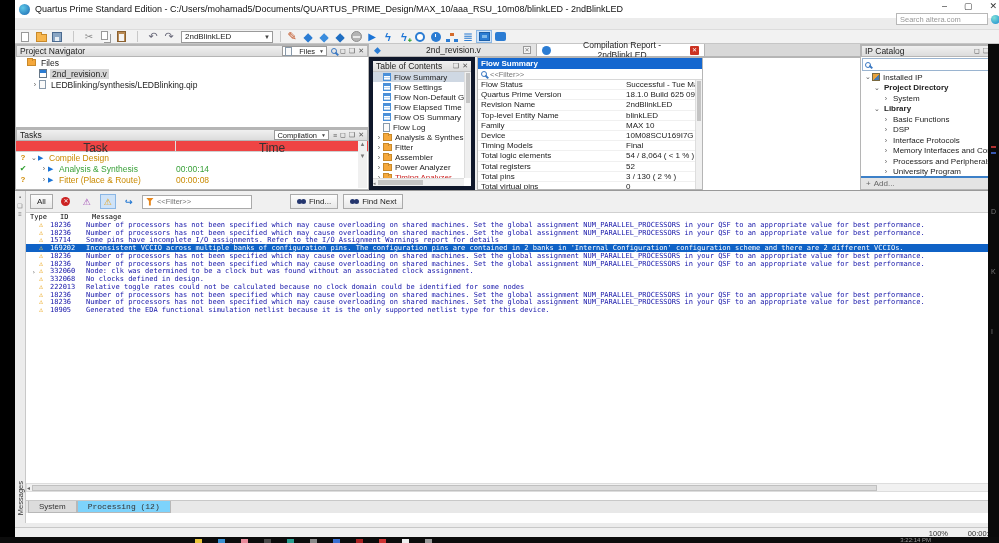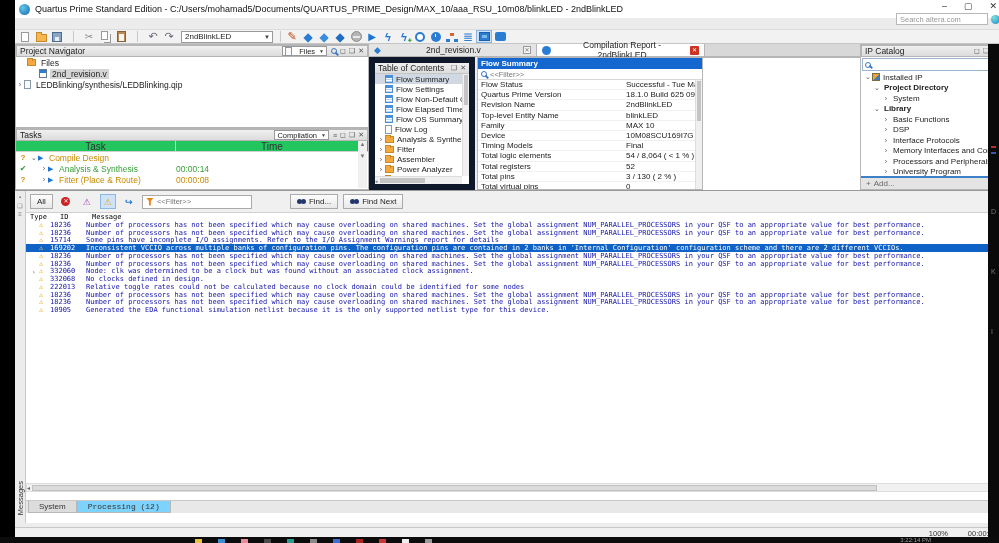--- a/index.html
+++ b/index.html
@@ -87,41 +87,41 @@
   .icon-report { width:9px; height:9px; border-radius:50%; background:#2b7cd3; color:#fff; font-size:6px; text-align:center; line-height:9px; }
 
   
   #proj-nav { position:absolute; left:0; top:44px; width:354px; height:84px; background:#fff; border:1px solid #b5b5b5; }
   .tree-row { display:flex; align-items:center; height:11px; font-size:8.5px; white-space:nowrap; }
   .tree-row .lab { padding:0 2px; }
   .tree-row.sel .lab { background:#d5d5d5; }
 
   
   #tasks { position:absolute; left:0; top:128px; width:354px; height:62px; background:#fff; border:1px solid #b5b5b5; }
-  #tasks-colhead { display:flex; height:11px; border-bottom:1px solid #d0d0d0; background:#22c55e; font-size:10px; color:#333; }
+  #tasks-colhead { display:flex; height:11px; border-bottom:1px solid #d0d0d0; background:#ef4444; font-size:12px; color:#333; }
   #tasks-colhead .c1 { width:160px; text-align:center; border-right:1px solid #e0e0e0; }
   #tasks-colhead .c2 { flex:1; text-align:center; }
   .trow { display:flex; align-items:center; height:11px; font-size:8.5px; }
   .tst { width:14px; text-align:center; font-size:8px; flex:none; }
   .tst.question { color:#d08a00; font-weight:bold; }
   .tst.check { color:#2e9e2e; }
   .tbody { display:flex; align-items:center; width:146px; overflow:hidden; flex:none; }
   .tplay { width:11px; color:#1b74d6; font-size:7px; flex:none; }
   .ttime { font-size:8.5px; }
   #tasks-scroll { position:absolute; right:1px; top:12px; width:9px; bottom:1px; background:#f0f0f0; font-size:6px; color:#777; text-align:center; }
 
   
   #tabbar { position:absolute; left:354px; top:44px; width:491px; height:13px; background:#d8d8d8; border-bottom:1px solid #b5b5b5; display:flex; }
   .etab { display:flex; align-items:center; gap:4px; padding:0 5px; font-size:8.5px; border-right:1px solid #b5b5b5; background:#e4e4e4; color:#222; }
   .etab.active { background:#fff; }
   .etab .lab { flex:1; text-align:center; }
   .close-plain { width:8px; height:8px; border:1px solid #999; color:#777; font-size:6px; line-height:7px; text-align:center; background:#f4f4f4; }
   .close-red { width:9px; height:9px; background:#cc3322; color:#fff; font-size:6px; line-height:8px; text-align:center; border-radius:1px; }
 
-  #toc { position:absolute; left:354px; top:57px; width:106px; height:133px; background:#fff; border:6px solid #0f172a; }
+  #toc { position:absolute; left:354px; top:57px; width:106px; height:133px; background:#fff; border:4px solid #0f172a; }
   #toc .phead { height:11px; border:none; border-bottom:1px solid #c5c5c5; }
   .toc-row { display:flex; align-items:center; height:10px; font-size:8px; white-space:nowrap; overflow:hidden; padding-left:2px; }
   .toc-row.sel { background:#cfd8e3; }
   #toc-vscroll { position:absolute; right:0; top:11px; width:7px; bottom:8px; background:#f0f0f0; border-left:1px solid #ddd; }
   #toc-vscroll .thumb { margin:1px; height:30px; background:#c4c4c4; }
   #toc-hscroll { position:absolute; left:0; bottom:0; height:8px; right:7px; background:#f0f0f0; border-top:1px solid #ddd; display:flex; align-items:center; font-size:5px; color:#777; }
   #toc-hscroll .thumb { width:45px; height:5px; background:#c4c4c4; margin-left:2px; }
 
   #flow-panel { position:absolute; left:462px; top:57px; width:226px; height:133px; background:#fff; border:1px solid #b5b5b5; overflow:hidden; }
   #flow-title { height:11px; background:#1467cf; color:#fff; font-weight:bold; font-size:8px; display:flex; align-items:center; padding-left:3px; }
@@ -341,21 +341,21 @@
         <span class="ticon icon-folder"></span>
         <span class="lab">Files</span>
       </div>
 
       <div class="tree-row sel" style="padding-left: 15px;">
         <span class="expander"></span>
         <span class="ticon icon-vfile"></span>
         <span class="lab">2nd_revision.v</span>
       </div>
 
-      <div class="tree-row" style="">
+      <div class="tree-row" style="padding-left: 15px;">
         <span class="expander show">›</span>
         <span class="ticon icon-doc"></span>
         <span class="lab">LEDBlinking/synthesis/LEDBlinking.qip</span>
       </div>
 
   </div>
 
   <div id="tasks">
     <div class="phead">
       <span class="ptitle">Tasks</span>

